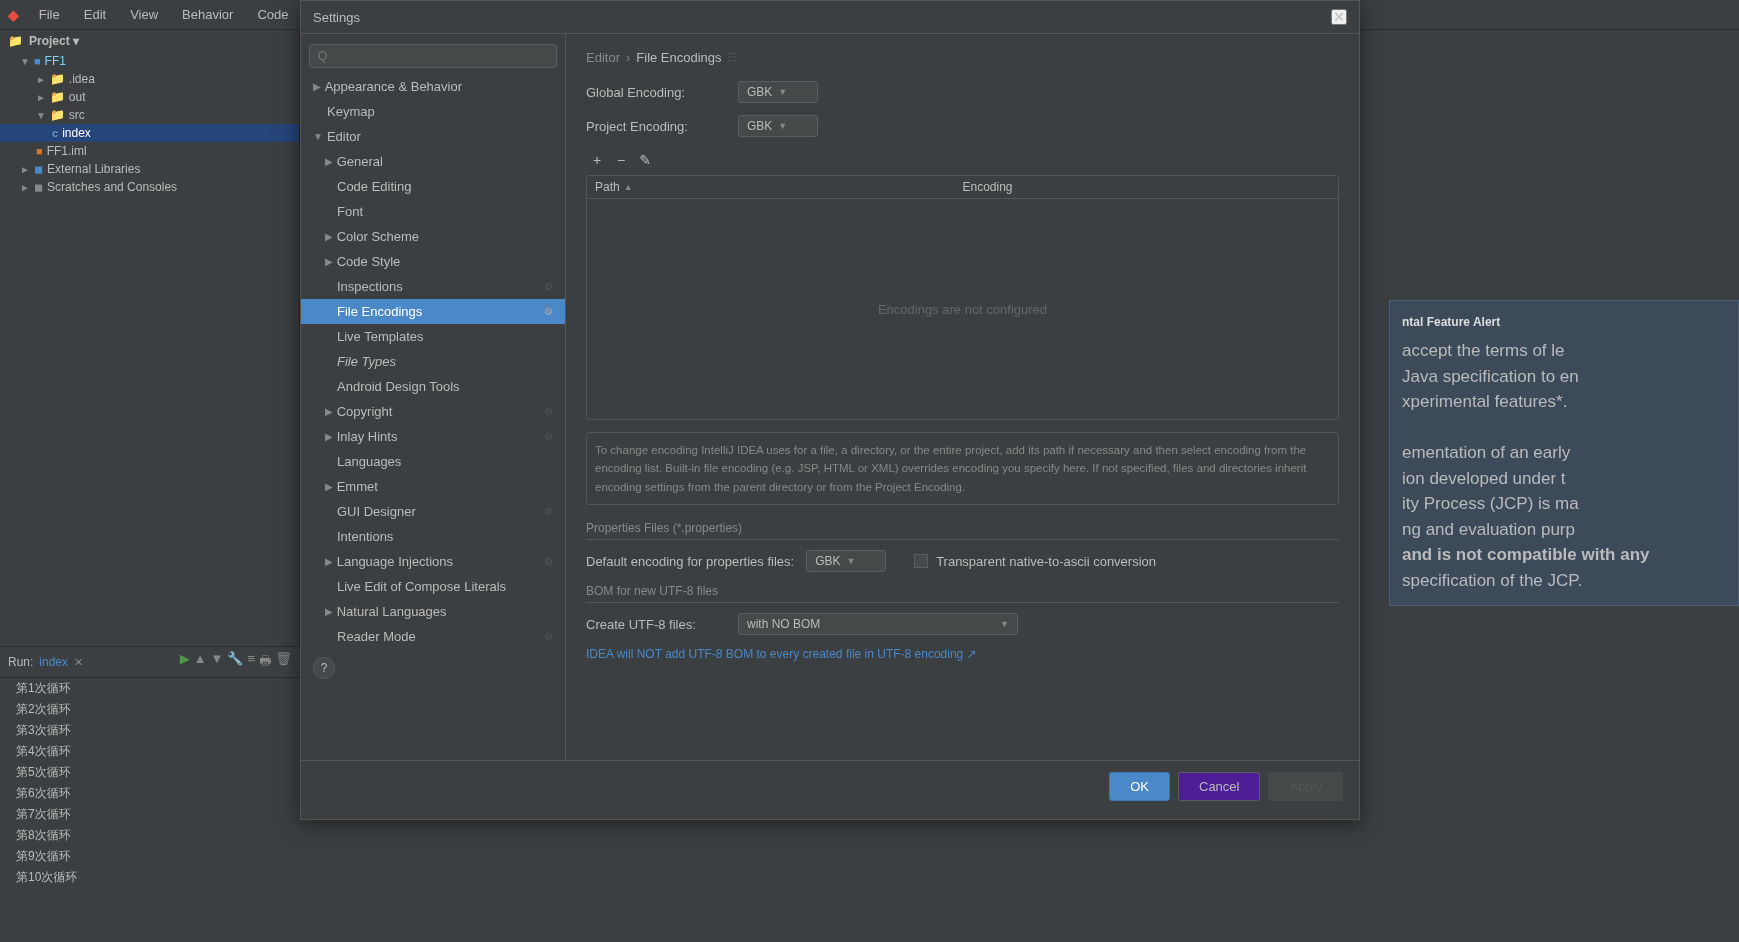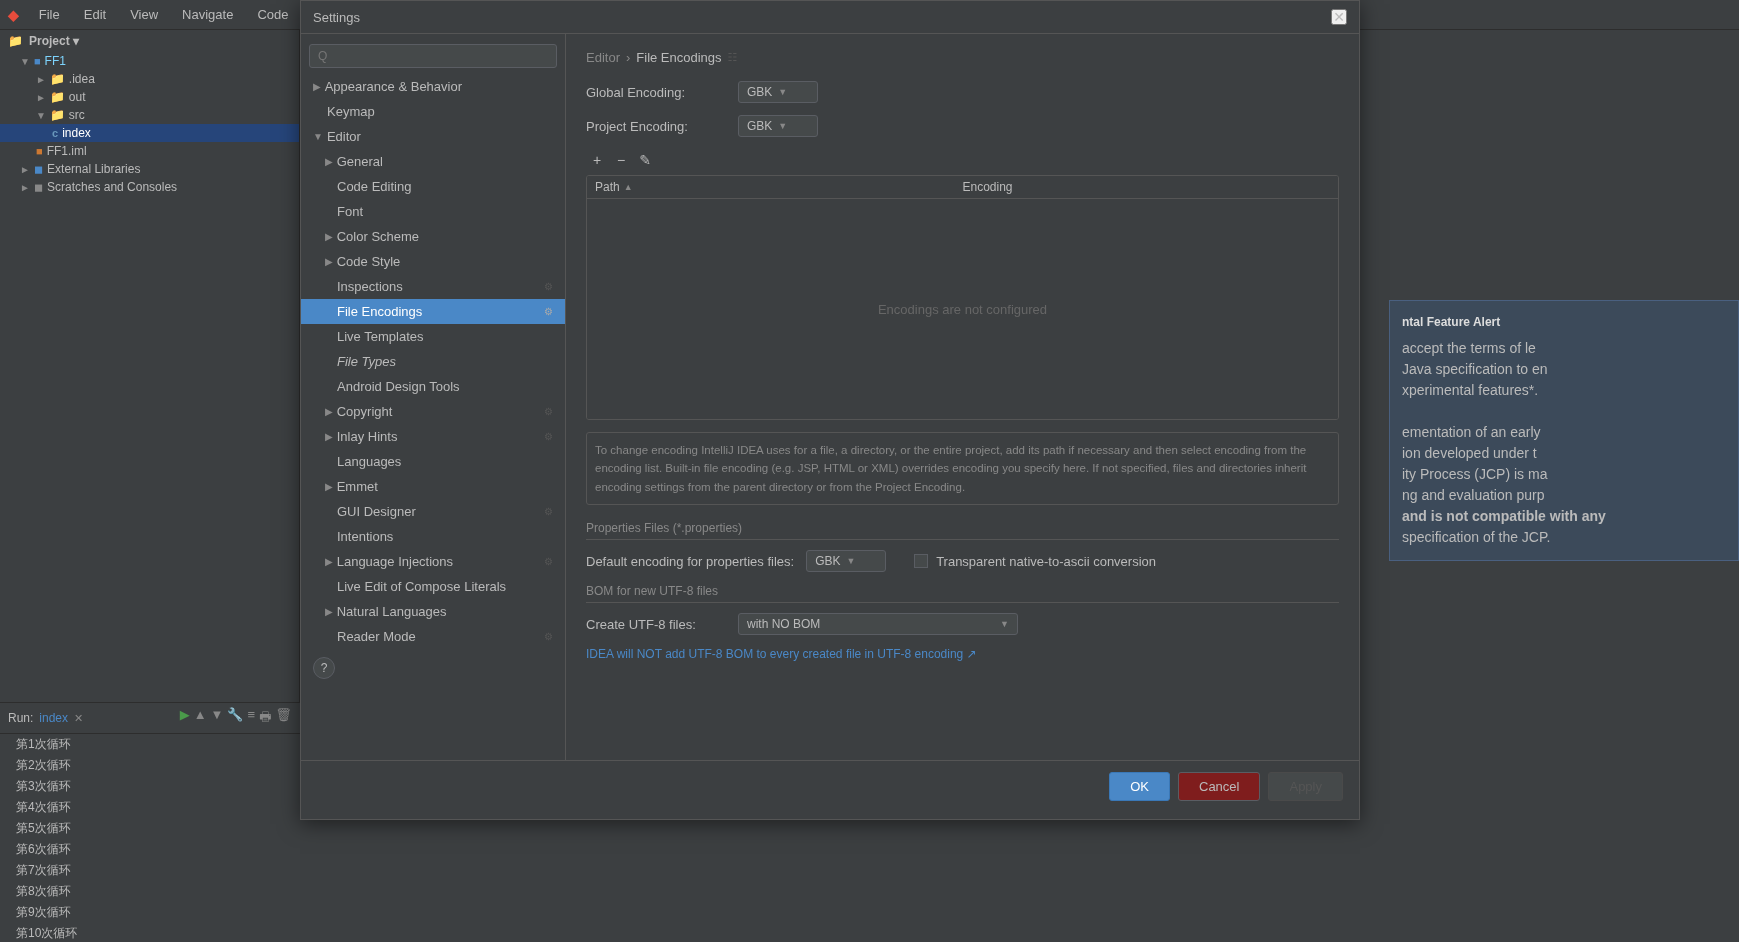--- a/index.html
+++ b/index.html
@@ -46,42 +46,42 @@
     .tree-indent-1 { padding-left: 20px; }
     .tree-indent-2 { padding-left: 36px; }
     .tree-indent-3 { padding-left: 52px; }
 
     .folder-icon { color: #c4a84f; font-size: 12px; }
     .file-icon-c { color: #6897bb; font-size: 11px; font-weight: bold; }
 
     
     .bottom-panel {
       position: absolute;
-      bottom: 0; left: 0; width: 300px; height: 240px;
+      bottom: 0; left: 0; width: 300px; height: 296px;
       background: #3c3f41;
       border-top: 1px solid #2d2d2d;
     }
 
     .bottom-panel-header {
       display: flex;
       align-items: center;
       padding: 4px 8px;
       background: #3c3f41;
       border-bottom: 1px solid #2d2d2d;
       gap: 6px;
     }
 
     .run-item {
       padding: 2px 8px 2px 16px;
       font-size: 12px;
       color: #bbbbbb;
     }
 
     .alert-text {
-      font-size: 14px;
+      font-size: 17px;
       color: #bbbbbb;
       line-height: 1.5;
     }
 
     
     .settings-dialog {
       position: absolute;
       top: 0; left: 300px;
       width: 1060px;
       height: 820px;
@@ -353,21 +353,21 @@
       border: 1px solid transparent;
     }
 
     .btn-primary {
       background: #4a88c7;
       color: white;
       border-color: #3a78b7;
     }
 
     .btn-secondary {
-      background: #7f1d1d;
+      background: #4c1d95;
       color: #bbbbbb;
       border-color: #5a5d63;
     }
 
     .btn-disabled {
       background: #45494a;
       color: #555;
       border-color: #4a4a4a;
       cursor: default;
     }
@@ -431,21 +431,21 @@
     }
   </style>
 </head>
 <body>
 
 <div class="ide-topbar">
   <span style="color:#e74c3c; font-weight:bold; font-size:14px;">◆</span>
   <span class="menu-item">File</span>
   <span class="menu-item">Edit</span>
   <span class="menu-item">View</span>
-  <span class="menu-item">Navigate</span>
+  <span class="menu-item">Behavior</span>
   <span class="menu-item">Code</span>
   <span class="menu-item">Refa...</span>
   <span style="flex:1"></span>
   <span style="font-size:13px; color:#bbbbbb;">Settings</span>
   <span style="flex:1"></span>
 </div>
 
 <div class="left-panel" style="top:30px; bottom:240px;">
   <div class="project-header">
     <span class="folder-icon">📁</span>

